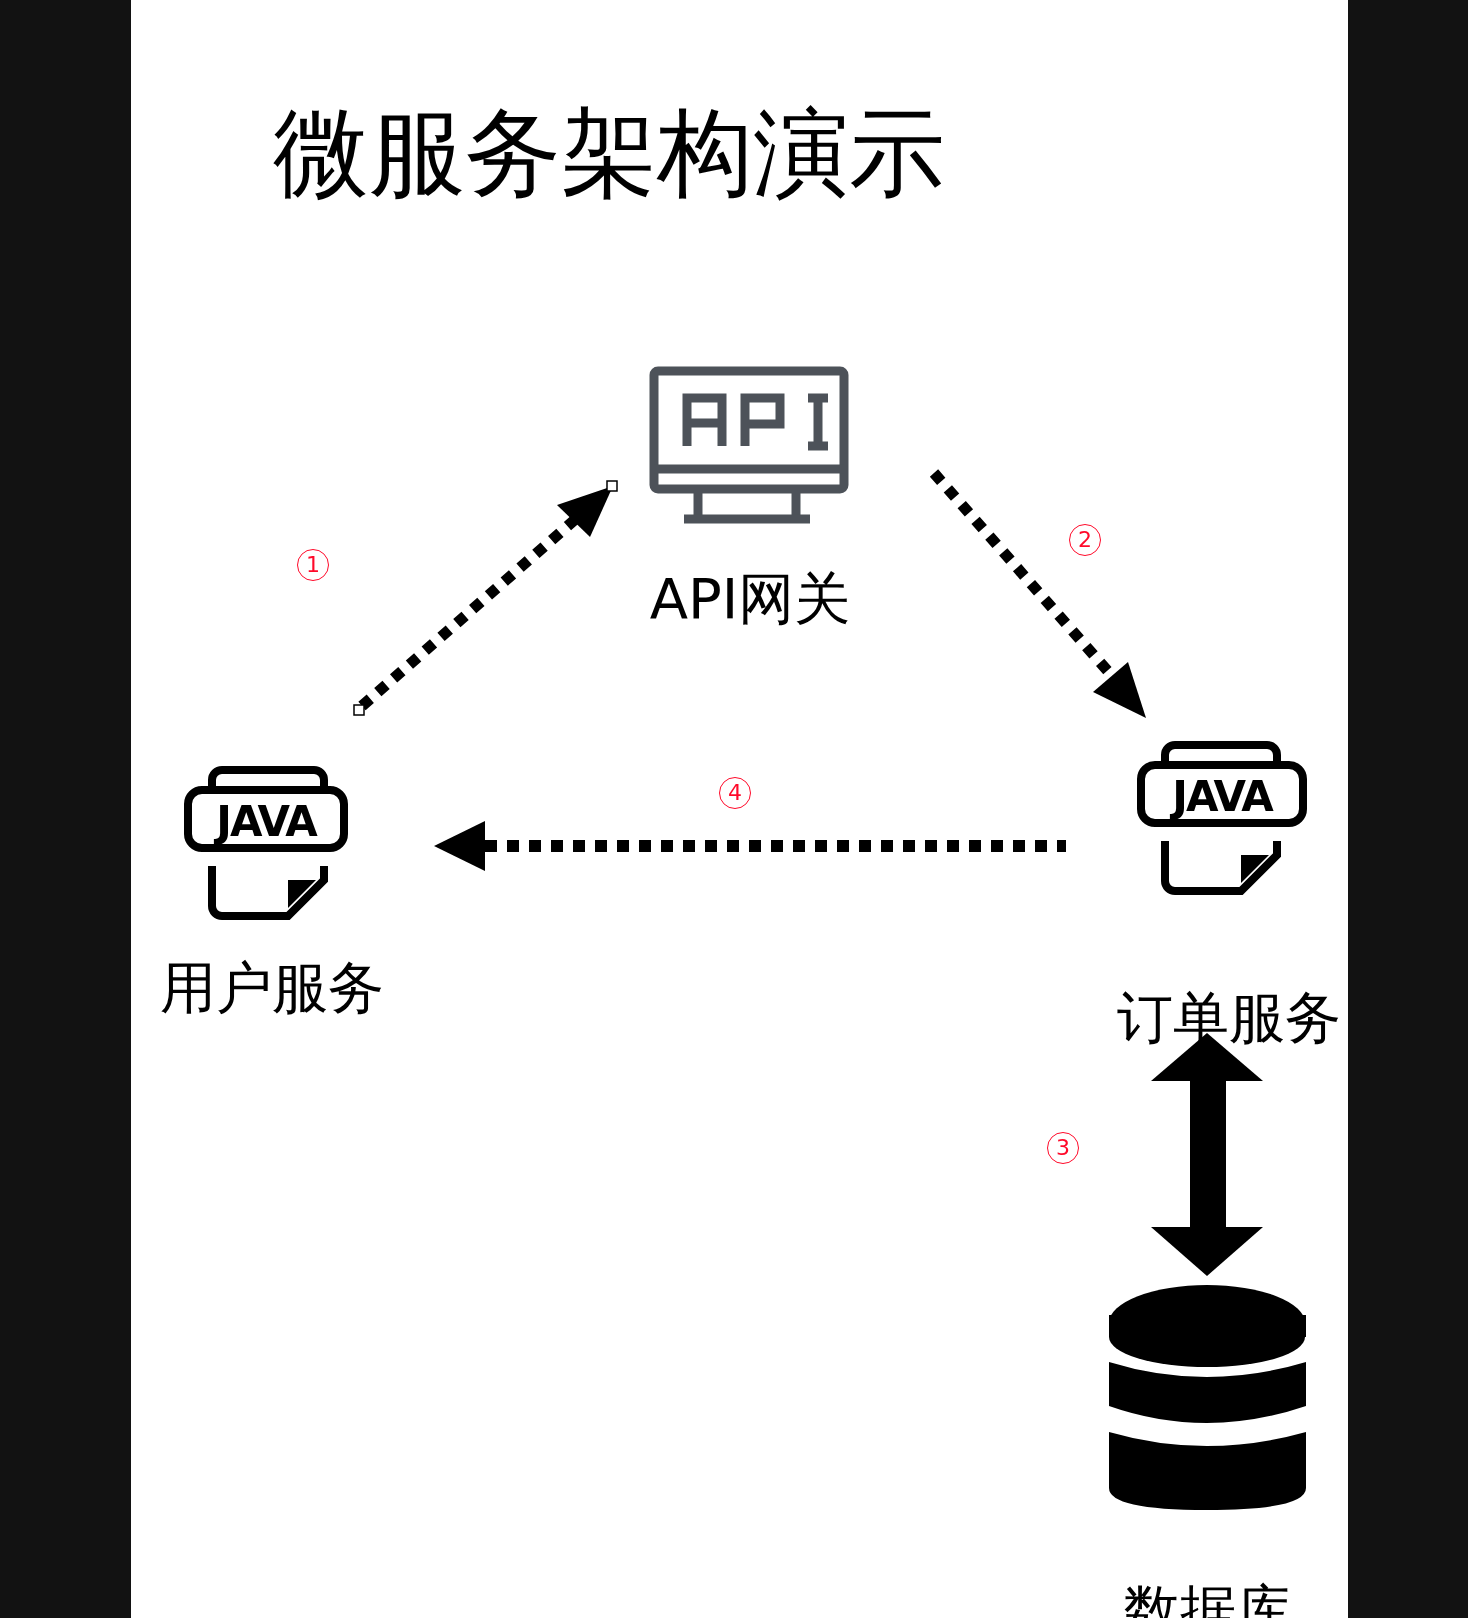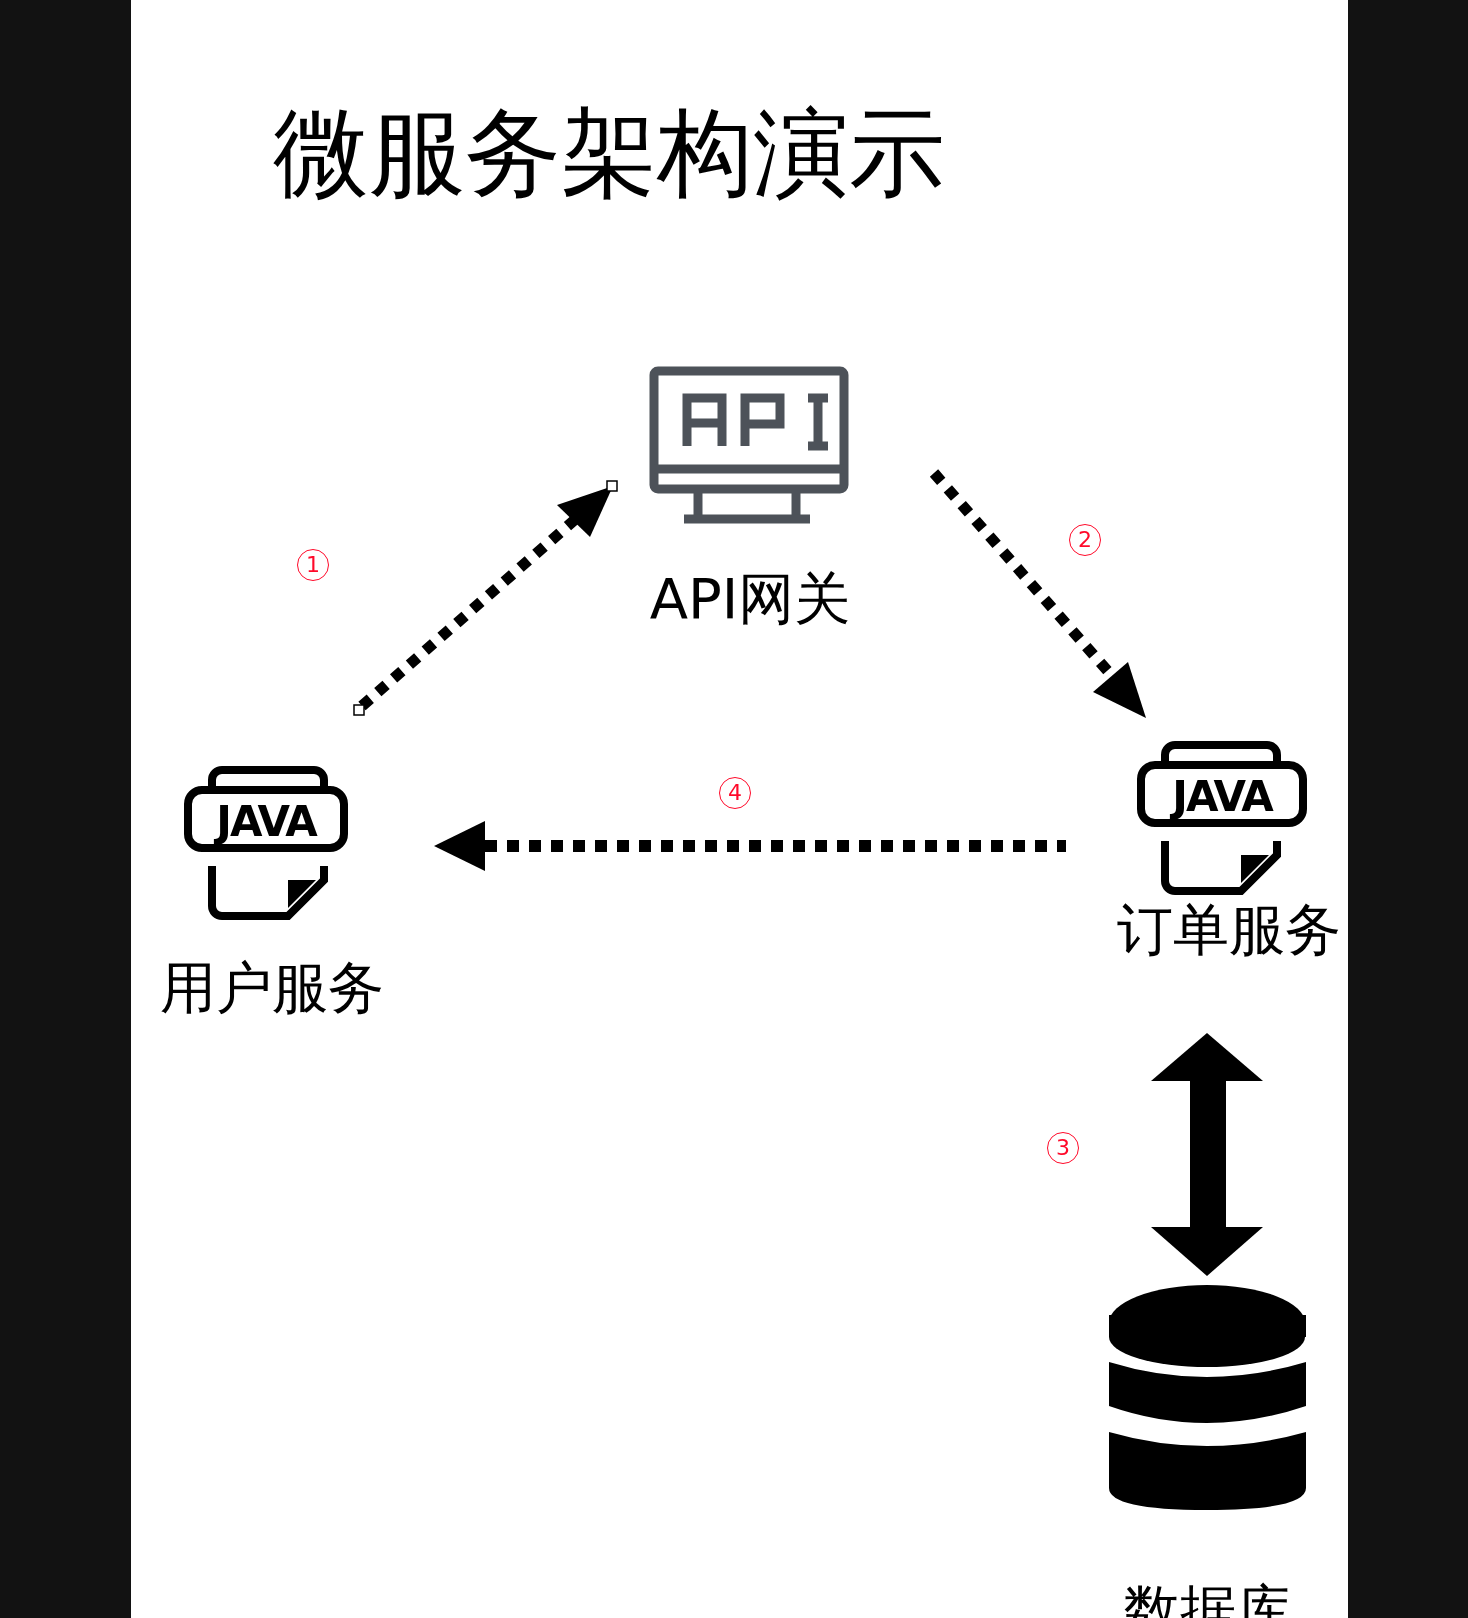--- a/index.html
+++ b/index.html
@@ -130,19 +130,19 @@
   </g>
 
   <g>
     <line x1="485" y1="846" x2="1066" y2="846" stroke="#000" stroke-width="12" stroke-dasharray="12 10"></line>
     <polygon points="434,846 485,821 485,871" fill="#000"></polygon>
   </g>
 </svg>
 
 <div class="label" style="left:645px; top:573px; width:210px;">API网关</div>
 <div class="label" style="left:160px; top:962px; width:210px;">用户服务</div>
-<div class="label" style="left:1117px; top:904px; width:210px;font-family:Liberation Serif, serif;">订单服务</div>
+<div class="label" style="left:1117px; top:992px; width:210px;font-family:Liberation Serif, serif;">订单服务</div>
 <div class="label" style="left:1108px; top:1545px; width:200px;margin-top:40px;">数据库</div>
 
 <div class="step" style="left:297px; top:549px;">1</div>
 <div class="step" style="left:1069px; top:524px;">2</div>
 <div class="step" style="left:1047px; top:1132px;">3</div>
 <div class="step" style="left:719px; top:777px;">4</div>
 
 </body></html>

